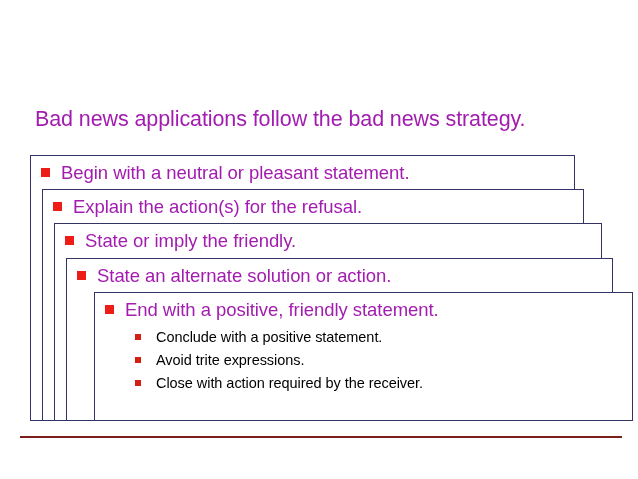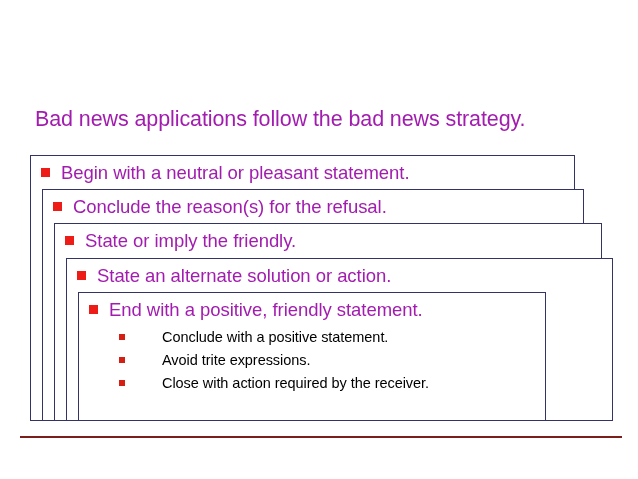--- a/index.html
+++ b/index.html
@@ -44,21 +44,21 @@
     position: absolute;
     background: #ffffff;
     border: 1px solid #333366;
     box-sizing: border-box;
   }
 
   .box-1 { left: 30px;  top: 155px; width: 545px; height: 266px; z-index: 1; }
   .box-2 { left: 42px;  top: 189px; width: 542px; height: 232px; z-index: 2; }
   .box-3 { left: 54px;  top: 223px; width: 548px; height: 198px; z-index: 3; }
   .box-4 { left: 66px;  top: 258px; width: 547px; height: 163px; z-index: 4; }
-  .box-5 { left: 78px;  top: 292px; width: 468px; height: 129px; z-index: 5; }
+  .box-5 { left: 94px;  top: 292px; width: 539px; height: 129px; z-index: 5; }
 
   
   .main-line {
     position: absolute;
     left: 10px;
     top: 5px;
     right: 6px;
     display: flex;
     align-items: flex-start;
     white-space: nowrap;
@@ -87,21 +87,20 @@
     left: 40px;
     top: 33px;
     right: 6px;
   }
 
   .sub-line {
     display: flex;
     align-items: flex-start;
     white-space: nowrap;
     height: 23px;
-    gap: 22px;
   }
 
   .bullet-sub {
     width: 6px;
     height: 6px;
     background: #D31F14;
     display: inline-block;
     flex: 0 0 auto;
     margin-top: 8px;
     margin-right: 15px;
@@ -135,21 +134,21 @@
   <div class="step-box box-1">
     <div class="main-line">
       <span class="bullet-main"></span>
       <span class="main-text">Begin with a neutral or pleasant statement.</span>
     </div>
   </div>
 
   <div class="step-box box-2">
     <div class="main-line">
       <span class="bullet-main"></span>
-      <span class="main-text">Conclude the reason(s) for the refusal.</span>
+      <span class="main-text">Explain the action(s) for the refusal.</span>
     </div>
   </div>
 
   <div class="step-box box-3">
     <div class="main-line">
       <span class="bullet-main"></span>
       <span class="main-text">State or imply the friendly.</span>
     </div>
   </div>
 

